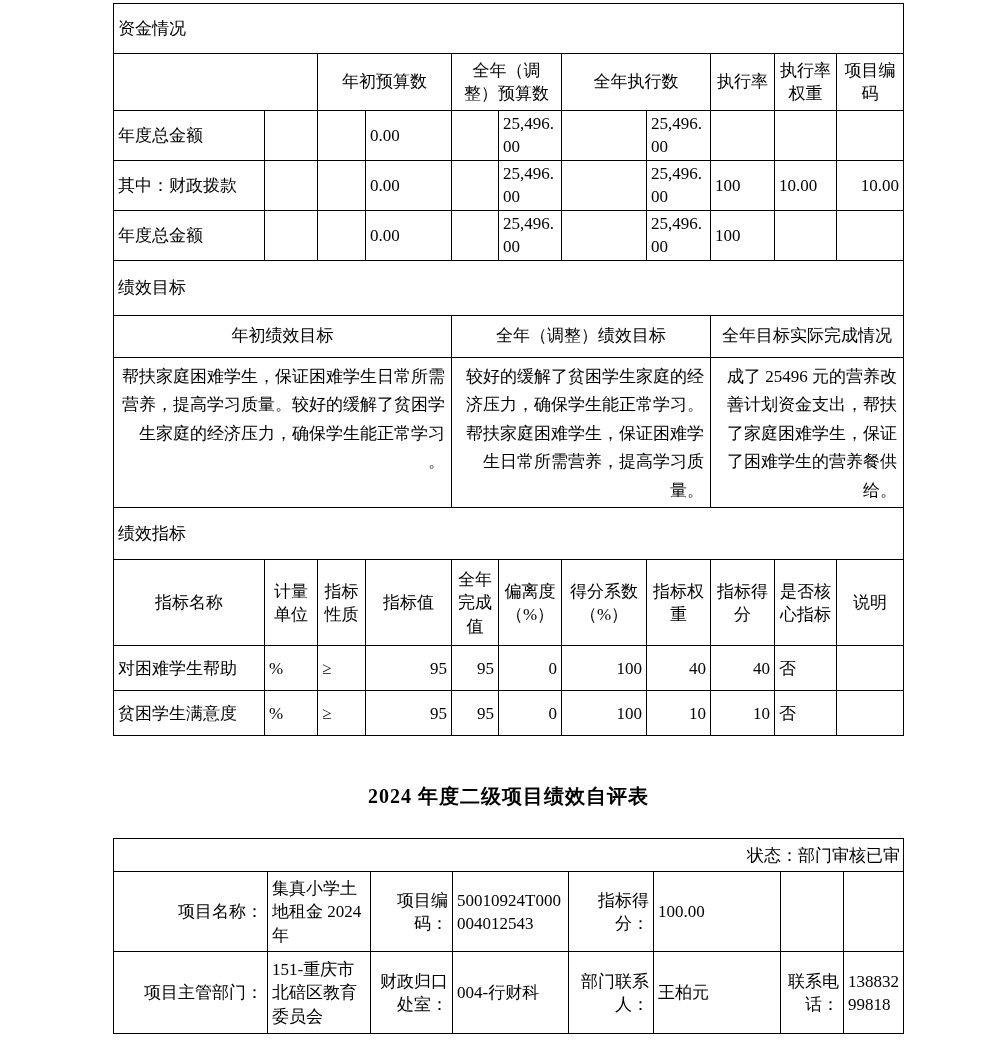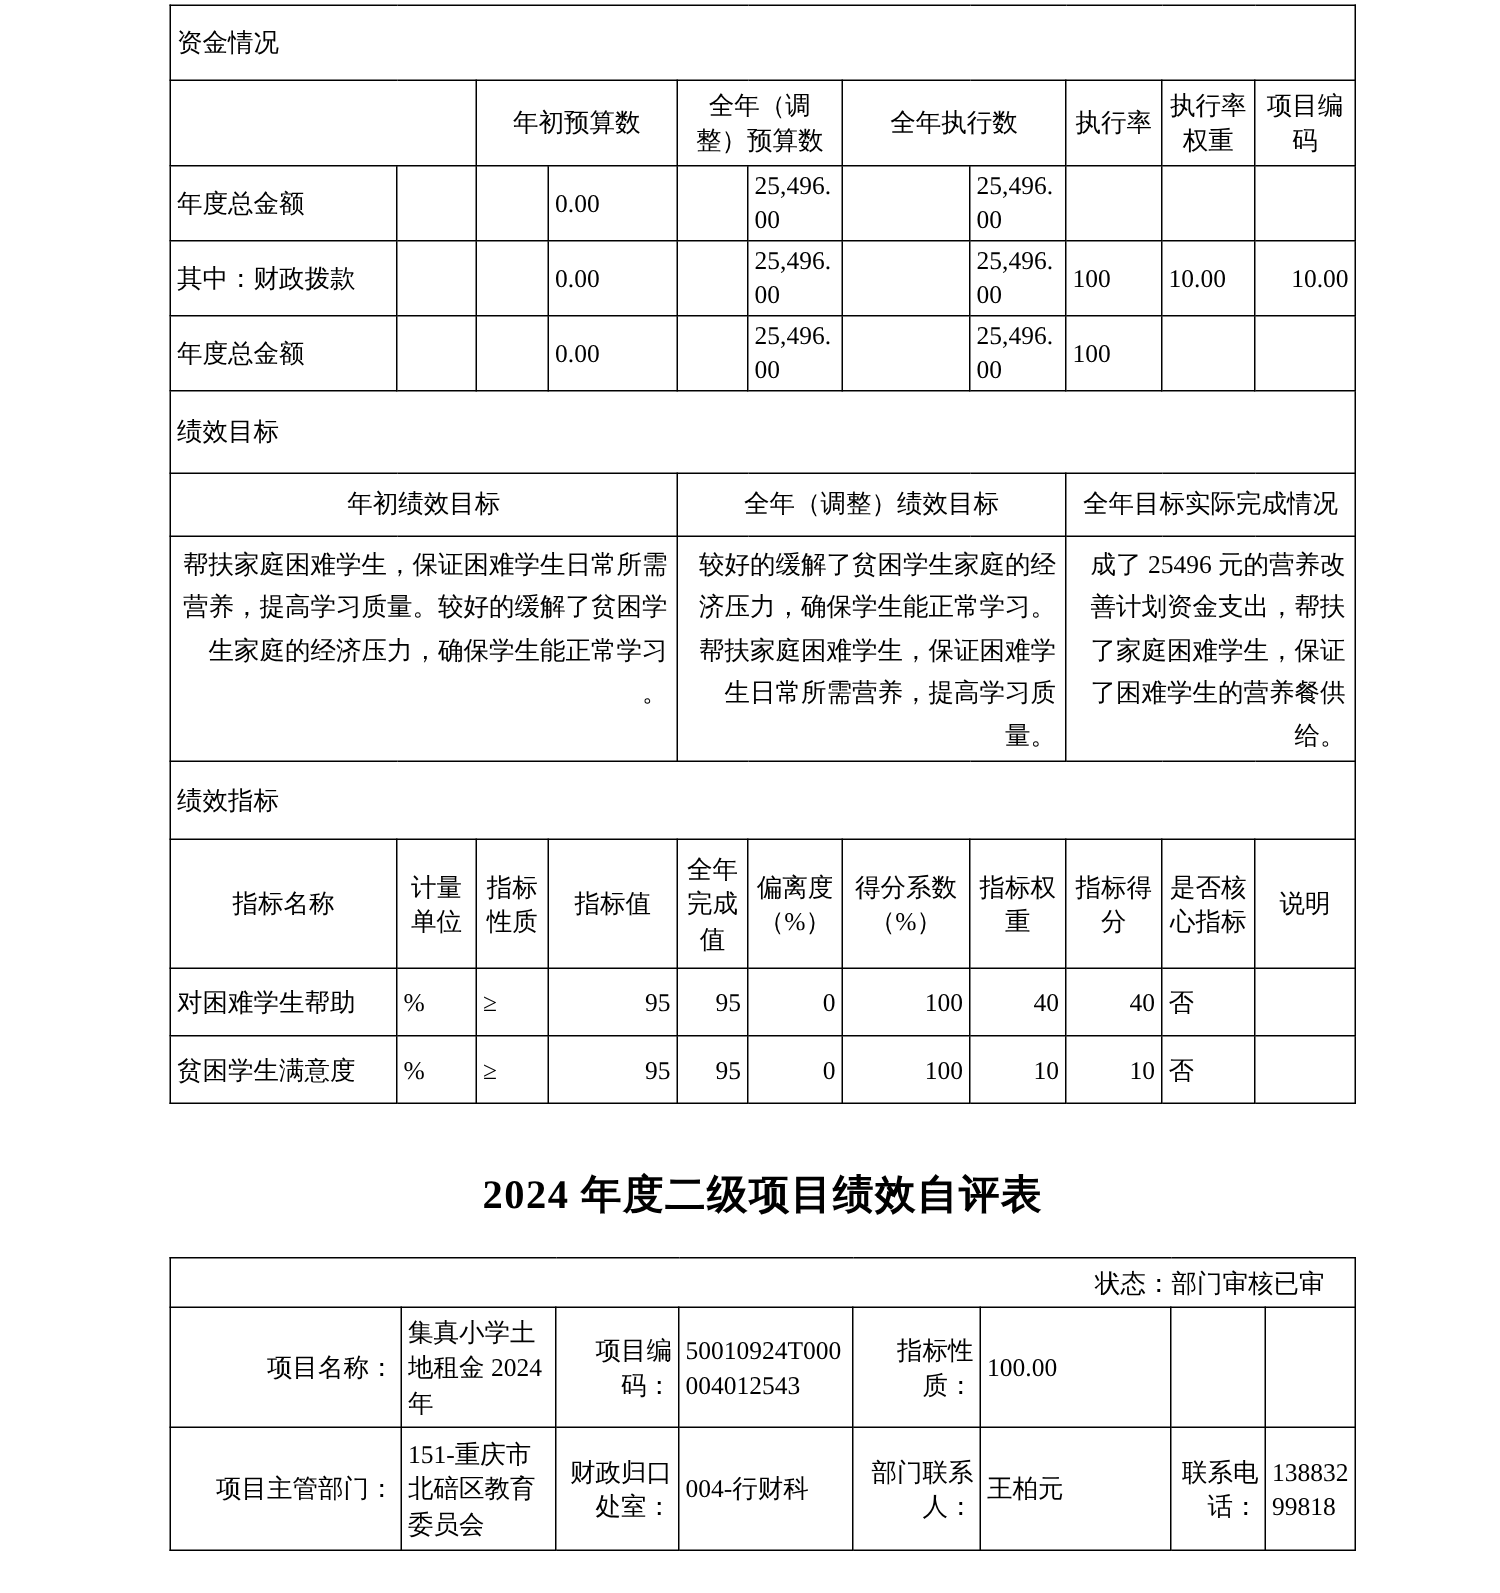--- a/index.html
+++ b/index.html
@@ -22,28 +22,28 @@
   .tc{text-align:center;}
   .tr{text-align:right;}
   .tl{text-align:left;}
   .banner{text-align:left;}
   .num{word-break:break-all;}
   .goal{vertical-align:top;line-height:1.68;padding:5px 6px 2px 5px;text-align:right;}
   .label{text-align:right;}
   .page-title{
     width:791px;
     margin:40px 0 0 0;
-    font-size:27px;
+    font-size:20px;
     font-weight:bold;
     text-align:center;
     line-height:40px;
     letter-spacing:1px;
   }
   .bottom{margin-top:22px;}
-  .status-cell{text-align:right;padding-right:20px;}
+  .status-cell{text-align:right;padding-right:3px;}
 </style>
 </head>
 <body>
 
 <div class="doc">
 
   <table>
     <colgroup>
       <col style="width:151px">
         <col style="width:53px">
@@ -197,21 +197,21 @@
     <tbody>
         <tr style="height:33px">
       <td colspan="8" class="status-cell">状态：部门审核已审</td>
     </tr>
 
     <tr style="height:80px">
       <td class="label">项目名称：</td>
       <td class="tl">集真小学土地租金 2024 年</td>
       <td class="label">项目编码：</td>
       <td class="tl num">50010924T000004012543</td>
-      <td class="label">指标性质：</td>
+      <td class="label">指标得分：</td>
       <td class="tl num">100.00</td>
       <td></td>
       <td></td>
     </tr>
 
     <tr style="height:82px">
       <td class="label">项目主管部门：</td>
       <td class="tl">151-重庆市北碚区教育委员会</td>
       <td class="label">财政归口处室：</td>
       <td class="tl">004-行财科</td>

